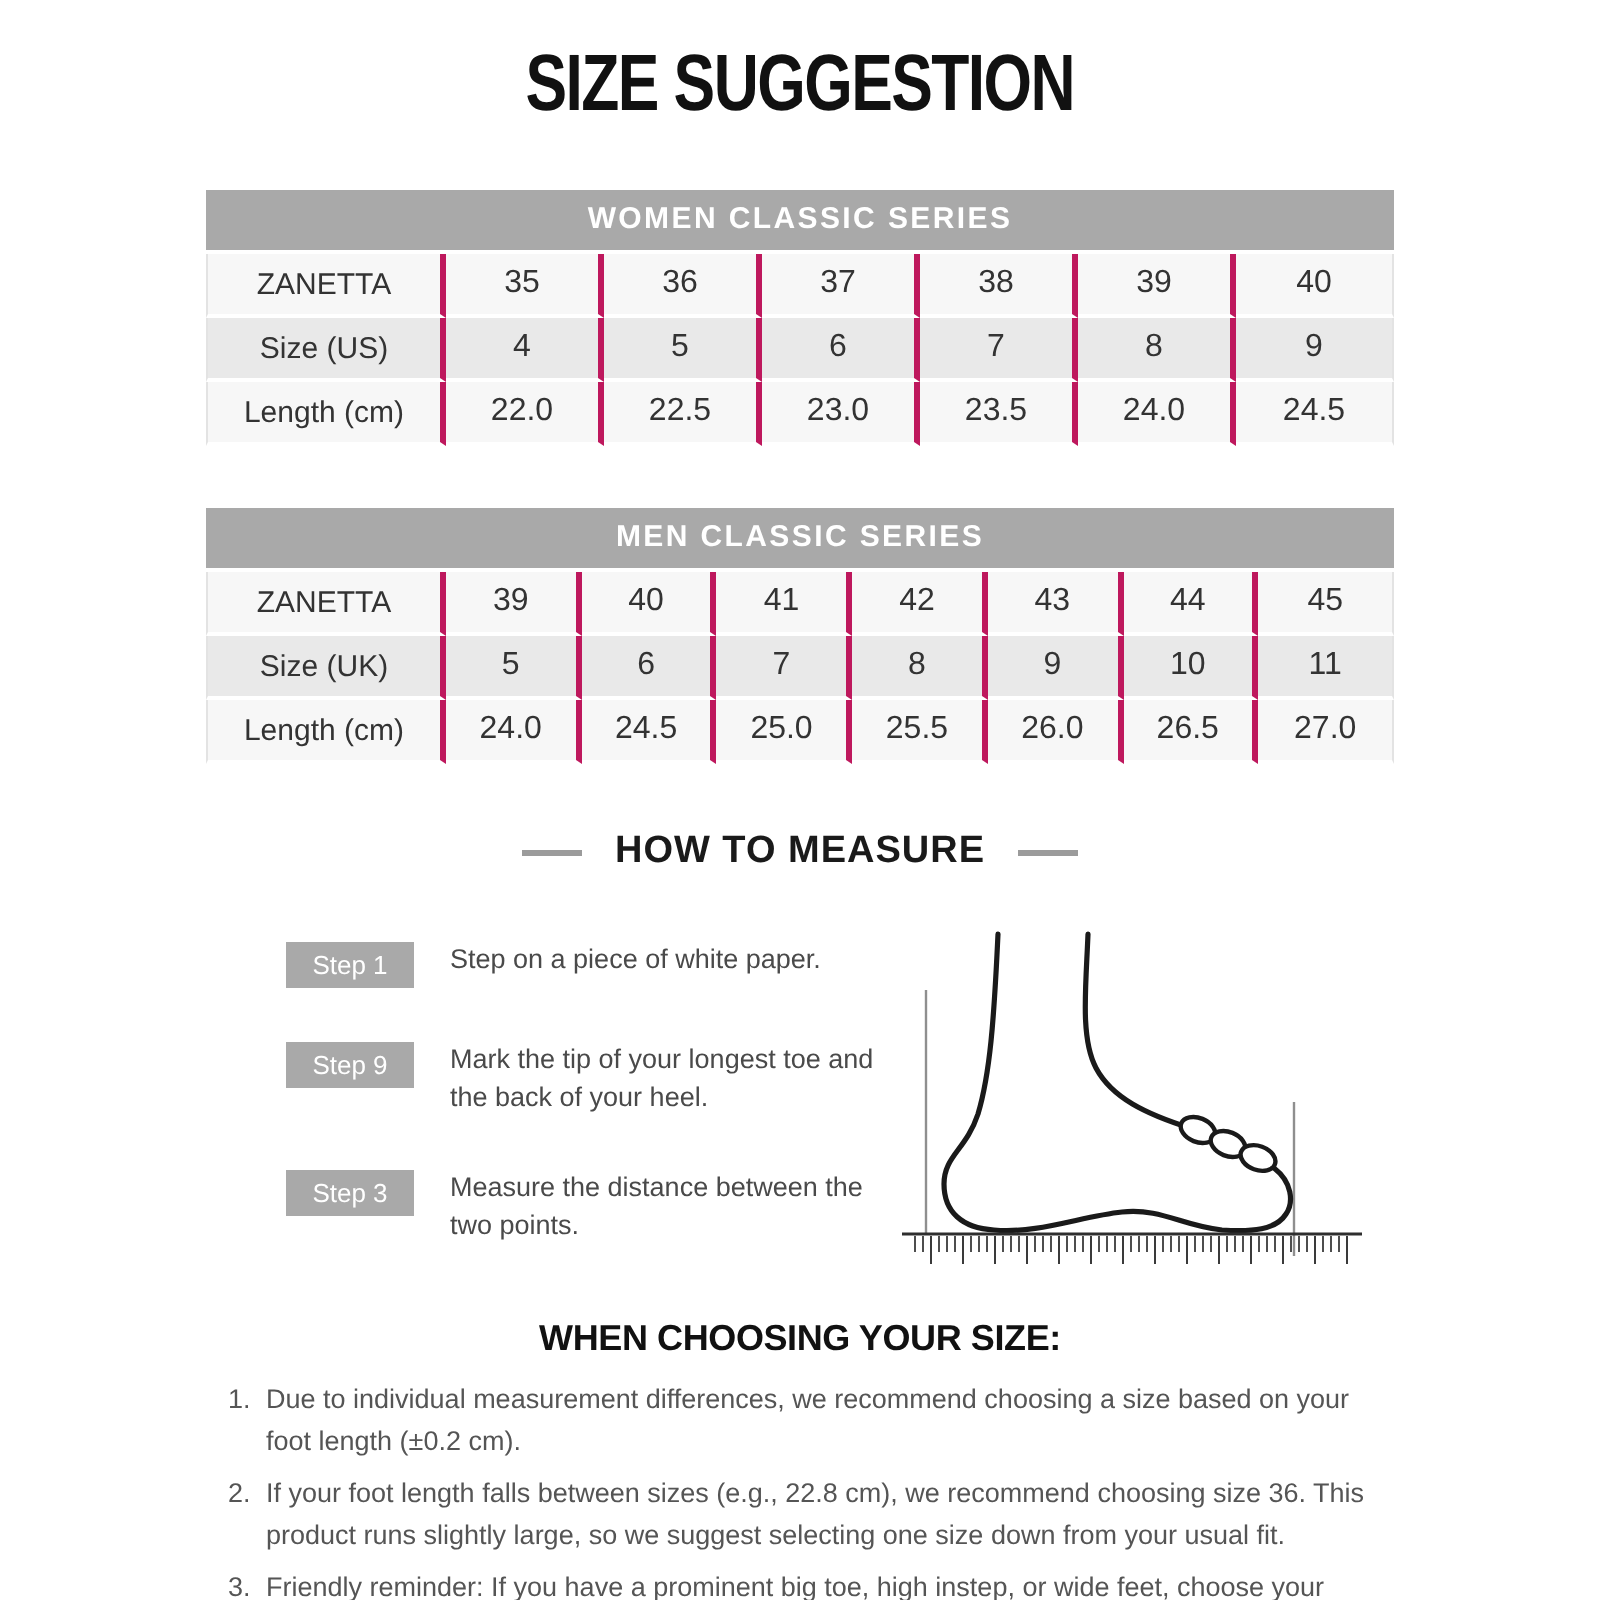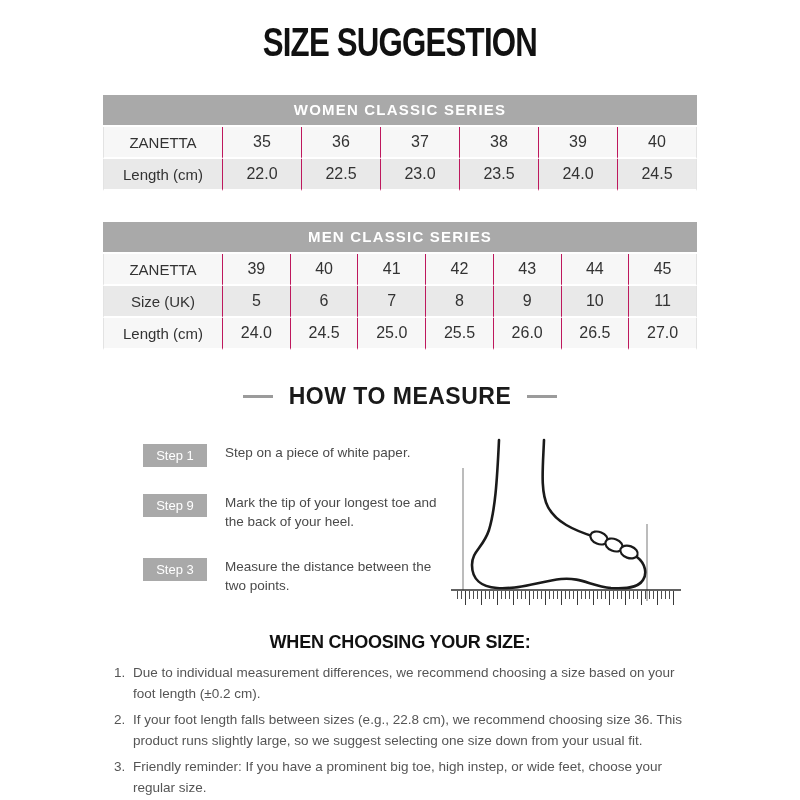--- a/index.html
+++ b/index.html
@@ -22,32 +22,32 @@
   .table-header {
     height: 30px; line-height: 30px; text-align: center;
     background: #a9a9a9; color: #fff;
     font-size: 15px; font-weight: bold; letter-spacing: 1.2px;
     margin-bottom: 2px;
   }
   table.size-grid { width: 100%; border-collapse: separate; border-spacing: 0; table-layout: fixed; }
   table.size-grid th, table.size-grid td {
     height: 32px; text-align: center; vertical-align: middle;
     font-size: 15px; color: #333; font-weight: normal;
-    border-right: 1px solid #be185d;
+    border-right: 3px solid #be185d;
     border-bottom: 2px solid #fff;
   }
   table.size-grid th { width: 120px; border-left: 1px solid #e3e3e3; }
   table.size-grid td:last-child { border-right: 1px solid #e3e3e3; }
   table.size-grid tr:nth-child(odd)  th, table.size-grid tr:nth-child(odd)  td { background: #f7f7f7; }
   table.size-grid tr:nth-child(even) th, table.size-grid tr:nth-child(even) td { background: #e9e9e9; }
   table.size-grid td { font-size: 16px; }
 
   
   .measure-heading { margin-top: 33px; display: flex; align-items: center; justify-content: center; }
-  .measure-heading h2 { font-size: 23px; font-weight: bold; color: #1a1a1a; letter-spacing: 0.5px; margin: 0 16px; }
+  .measure-heading h2 { font-size: 19px; font-weight: bold; color: #1a1a1a; letter-spacing: 0.5px; margin: 0 16px; }
   .dash { width: 30px; height: 3px; background: #9b9b9b; }
 
   .measure-body { display: flex; margin-top: 28px; height: 168px; }
   .steps { margin-left: 40px; width: 300px; display: flex; flex-direction: column; justify-content: space-between; padding: 6px 0 10px 0; }
   .step-row { display: flex; align-items: flex-start; }
   .step-badge {
     flex: 0 0 64px; height: 23px; line-height: 23px; text-align: center;
     background: #a9a9a9; color: #fff; font-size: 13px; margin-right: 18px;
   }
   .step-text { font-size: 13.5px; color: #4a4a4a; line-height: 1.4; width: 225px; }
@@ -75,20 +75,29 @@
       <table class="size-grid">
           <tbody>
             <tr>
               <th>ZANETTA</th>
               <td>35</td>
               <td>36</td>
               <td>37</td>
               <td>38</td>
               <td>39</td>
               <td>40</td>
+            </tr>
+            <tr>
+              <th>Size (US)</th>
+              <td>4</td>
+              <td>5</td>
+              <td>6</td>
+              <td>7</td>
+              <td>8</td>
+              <td>9</td>
             </tr>
             <tr>
               <th>Length (cm)</th>
               <td>22.0</td>
               <td>22.5</td>
               <td>23.0</td>
               <td>23.5</td>
               <td>24.0</td>
               <td>24.5</td>
             </tr>

